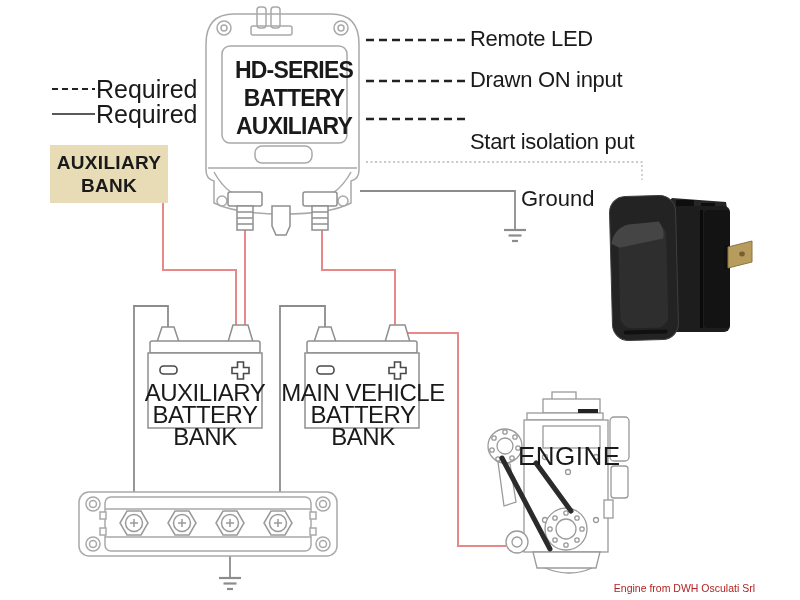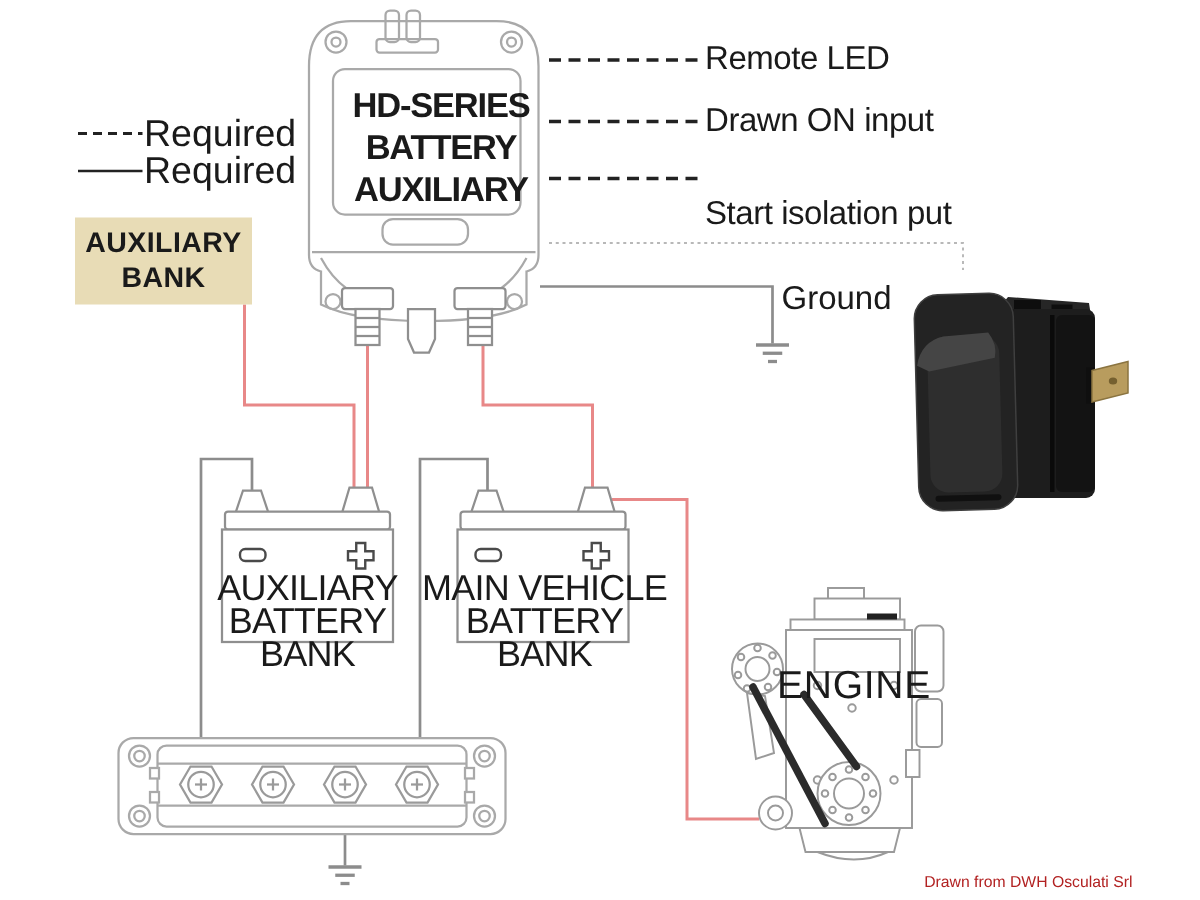--- a/index.html
+++ b/index.html
@@ -254,14 +254,14 @@
     <div>BANK</div>
   </div>
   <div class="batt-label" style="left:277px;top:382px;width:172px;">
     <div>MAIN VEHICLE</div>
     <div>BATTERY</div>
     <div>BANK</div>
   </div>
 
   <div class="txt engine-label" style="left:518px;top:441px;">ENGINE</div>
 
-  <div class="attribution">Drawn from DWH Osculati Srl</div>
+  <div class="attribution">Engine from DWH Osculati Srl</div>
 </div>
 
 </body></html>

